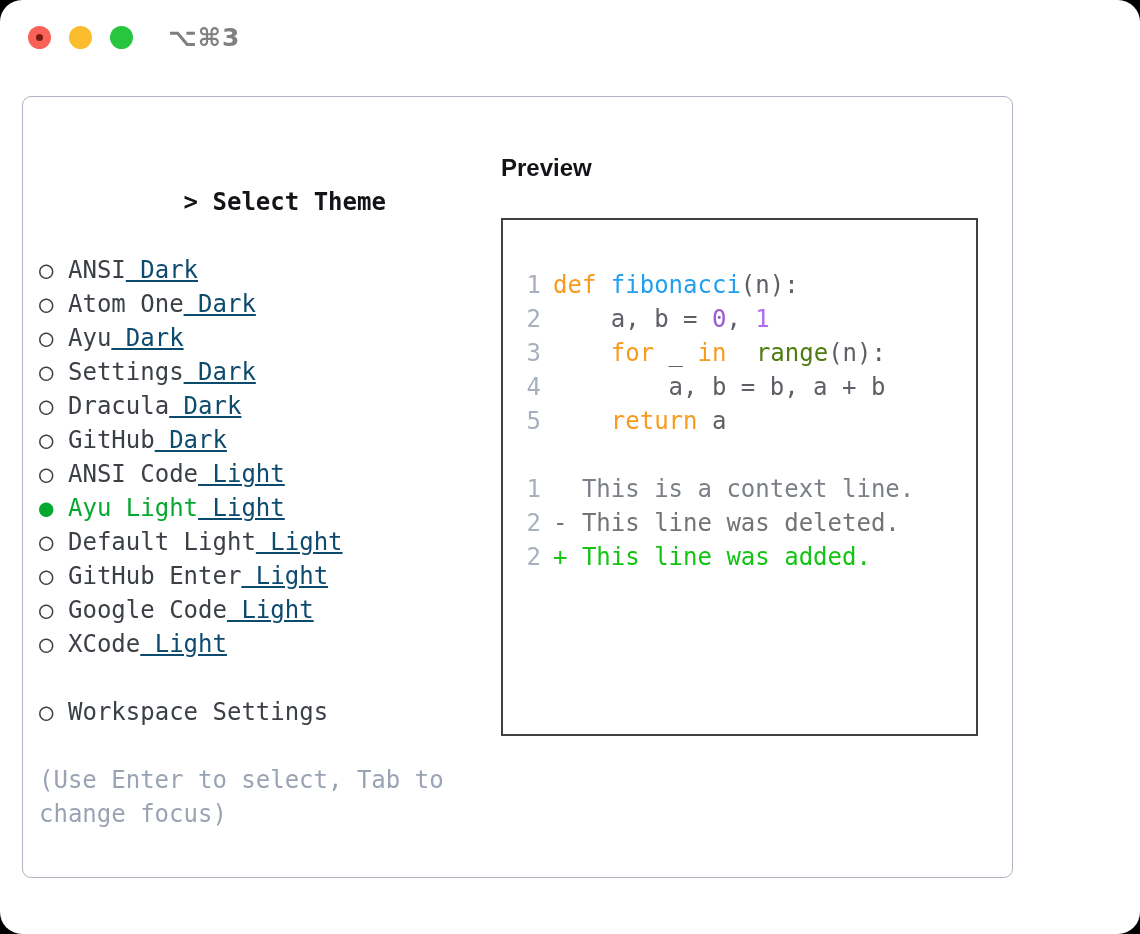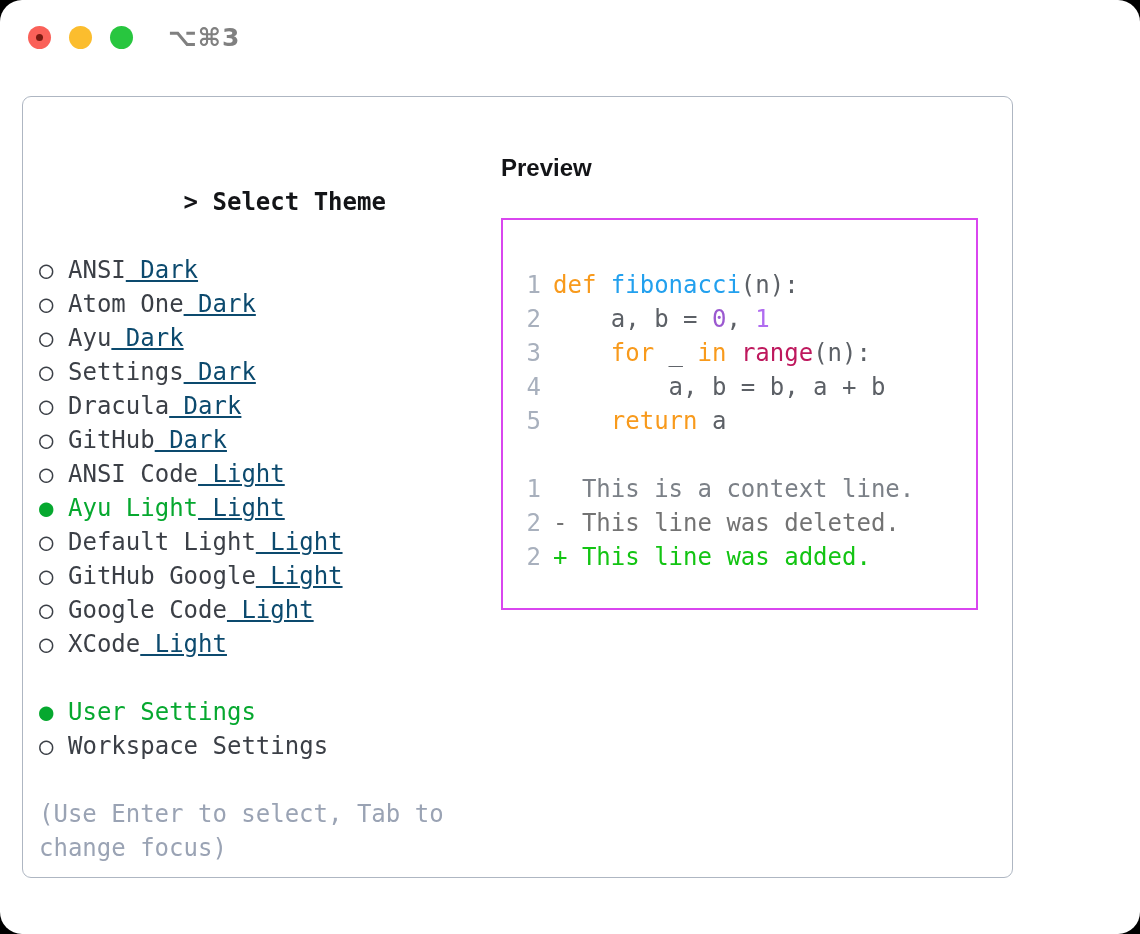--- a/index.html
+++ b/index.html
@@ -147,23 +147,23 @@
     font-family: Liberation Sans, sans-serif;
     font-size: 24px;
     font-weight: 700;
     line-height: 34px;
     color: #131417;
   }
 
   .preview-box {
     margin-top: 33px;
     width: 477px;
-    height: 392px;
+    height: 518px;
     box-sizing: border-box;
-    border: 2px solid #d946ef;
+    border: 2px solid #404040;
     background: #ffffff;
     position: relative;
   }
 
   .code {
     position: absolute;
     left: 14px;
     top: 48px;
     font-family: "DejaVu Sans Mono", monospace;
     font-size: 24px;
@@ -180,21 +180,21 @@
     color: #a8b0bd;
     margin-right: 12px;
   }
 
   .kw     { color: #f89a1c; }
   .fn     { color: #22a0ee; }
   .punct  { color: #5c6066; }
   .ident  { color: #5c6066; }
   .num    { color: #9b59d0; }
   .num2   { color: #b06cf0; }
-  .builtin{ color: #be185d; }
+  .builtin{ color: #4d7c0f; margin-left: 15px; }
 
   .blank-row { height: 34px; }
 
   .ctx    { color: #7b8087; }
   .del    { color: #737373; }
   .add    { color: #13c413; }
 </style>
 </head>
 <body>
 
@@ -221,30 +221,29 @@
         <div id="theme-list">
             <div class="tline"><span class="marker plain">○</span><span class="plain">ANSI</span><span class="dim"> Dark</span></div>
             <div class="tline"><span class="marker plain">○</span><span class="plain">Atom One</span><span class="dim"> Dark</span></div>
             <div class="tline"><span class="marker plain">○</span><span class="plain">Ayu</span><span class="dim"> Dark</span></div>
             <div class="tline"><span class="marker plain">○</span><span class="plain">Settings</span><span class="dim"> Dark</span></div>
             <div class="tline"><span class="marker plain">○</span><span class="plain">Dracula</span><span class="dim"> Dark</span></div>
             <div class="tline"><span class="marker plain">○</span><span class="plain">GitHub</span><span class="dim"> Dark</span></div>
             <div class="tline"><span class="marker plain">○</span><span class="plain">ANSI Code</span><span class="dim"> Light</span></div>
             <div class="tline"><span class="marker sel">●</span><span class="sel">Ayu Light</span><span class="dim"> Light</span></div>
             <div class="tline"><span class="marker plain">○</span><span class="plain">Default Light</span><span class="dim"> Light</span></div>
-            <div class="tline"><span class="marker plain">○</span><span class="plain">GitHub Google</span><span class="dim"> Light</span></div>
+            <div class="tline"><span class="marker plain">○</span><span class="plain">GitHub Enter</span><span class="dim"> Light</span></div>
             <div class="tline"><span class="marker plain">○</span><span class="plain">Google Code</span><span class="dim"> Light</span></div>
             <div class="tline"><span class="marker plain">○</span><span class="plain">XCode</span><span class="dim"> Light</span></div>
           </div>
 
         <div class="spacer-lg"></div>
 
 
         <div id="apply-list">
-            <div class="tline"><span class="marker sel">●</span><span class="sel">User Settings</span></div>
             <div class="tline"><span class="marker plain">○</span><span class="plain">Workspace Settings</span></div>
           </div>
 
         <div class="hint">(Use Enter to select, Tab to change focus)</div>
       </div>
 
       <div class="right-col">
         <div class="preview-title">Preview</div>
 
         <div class="preview-box">

